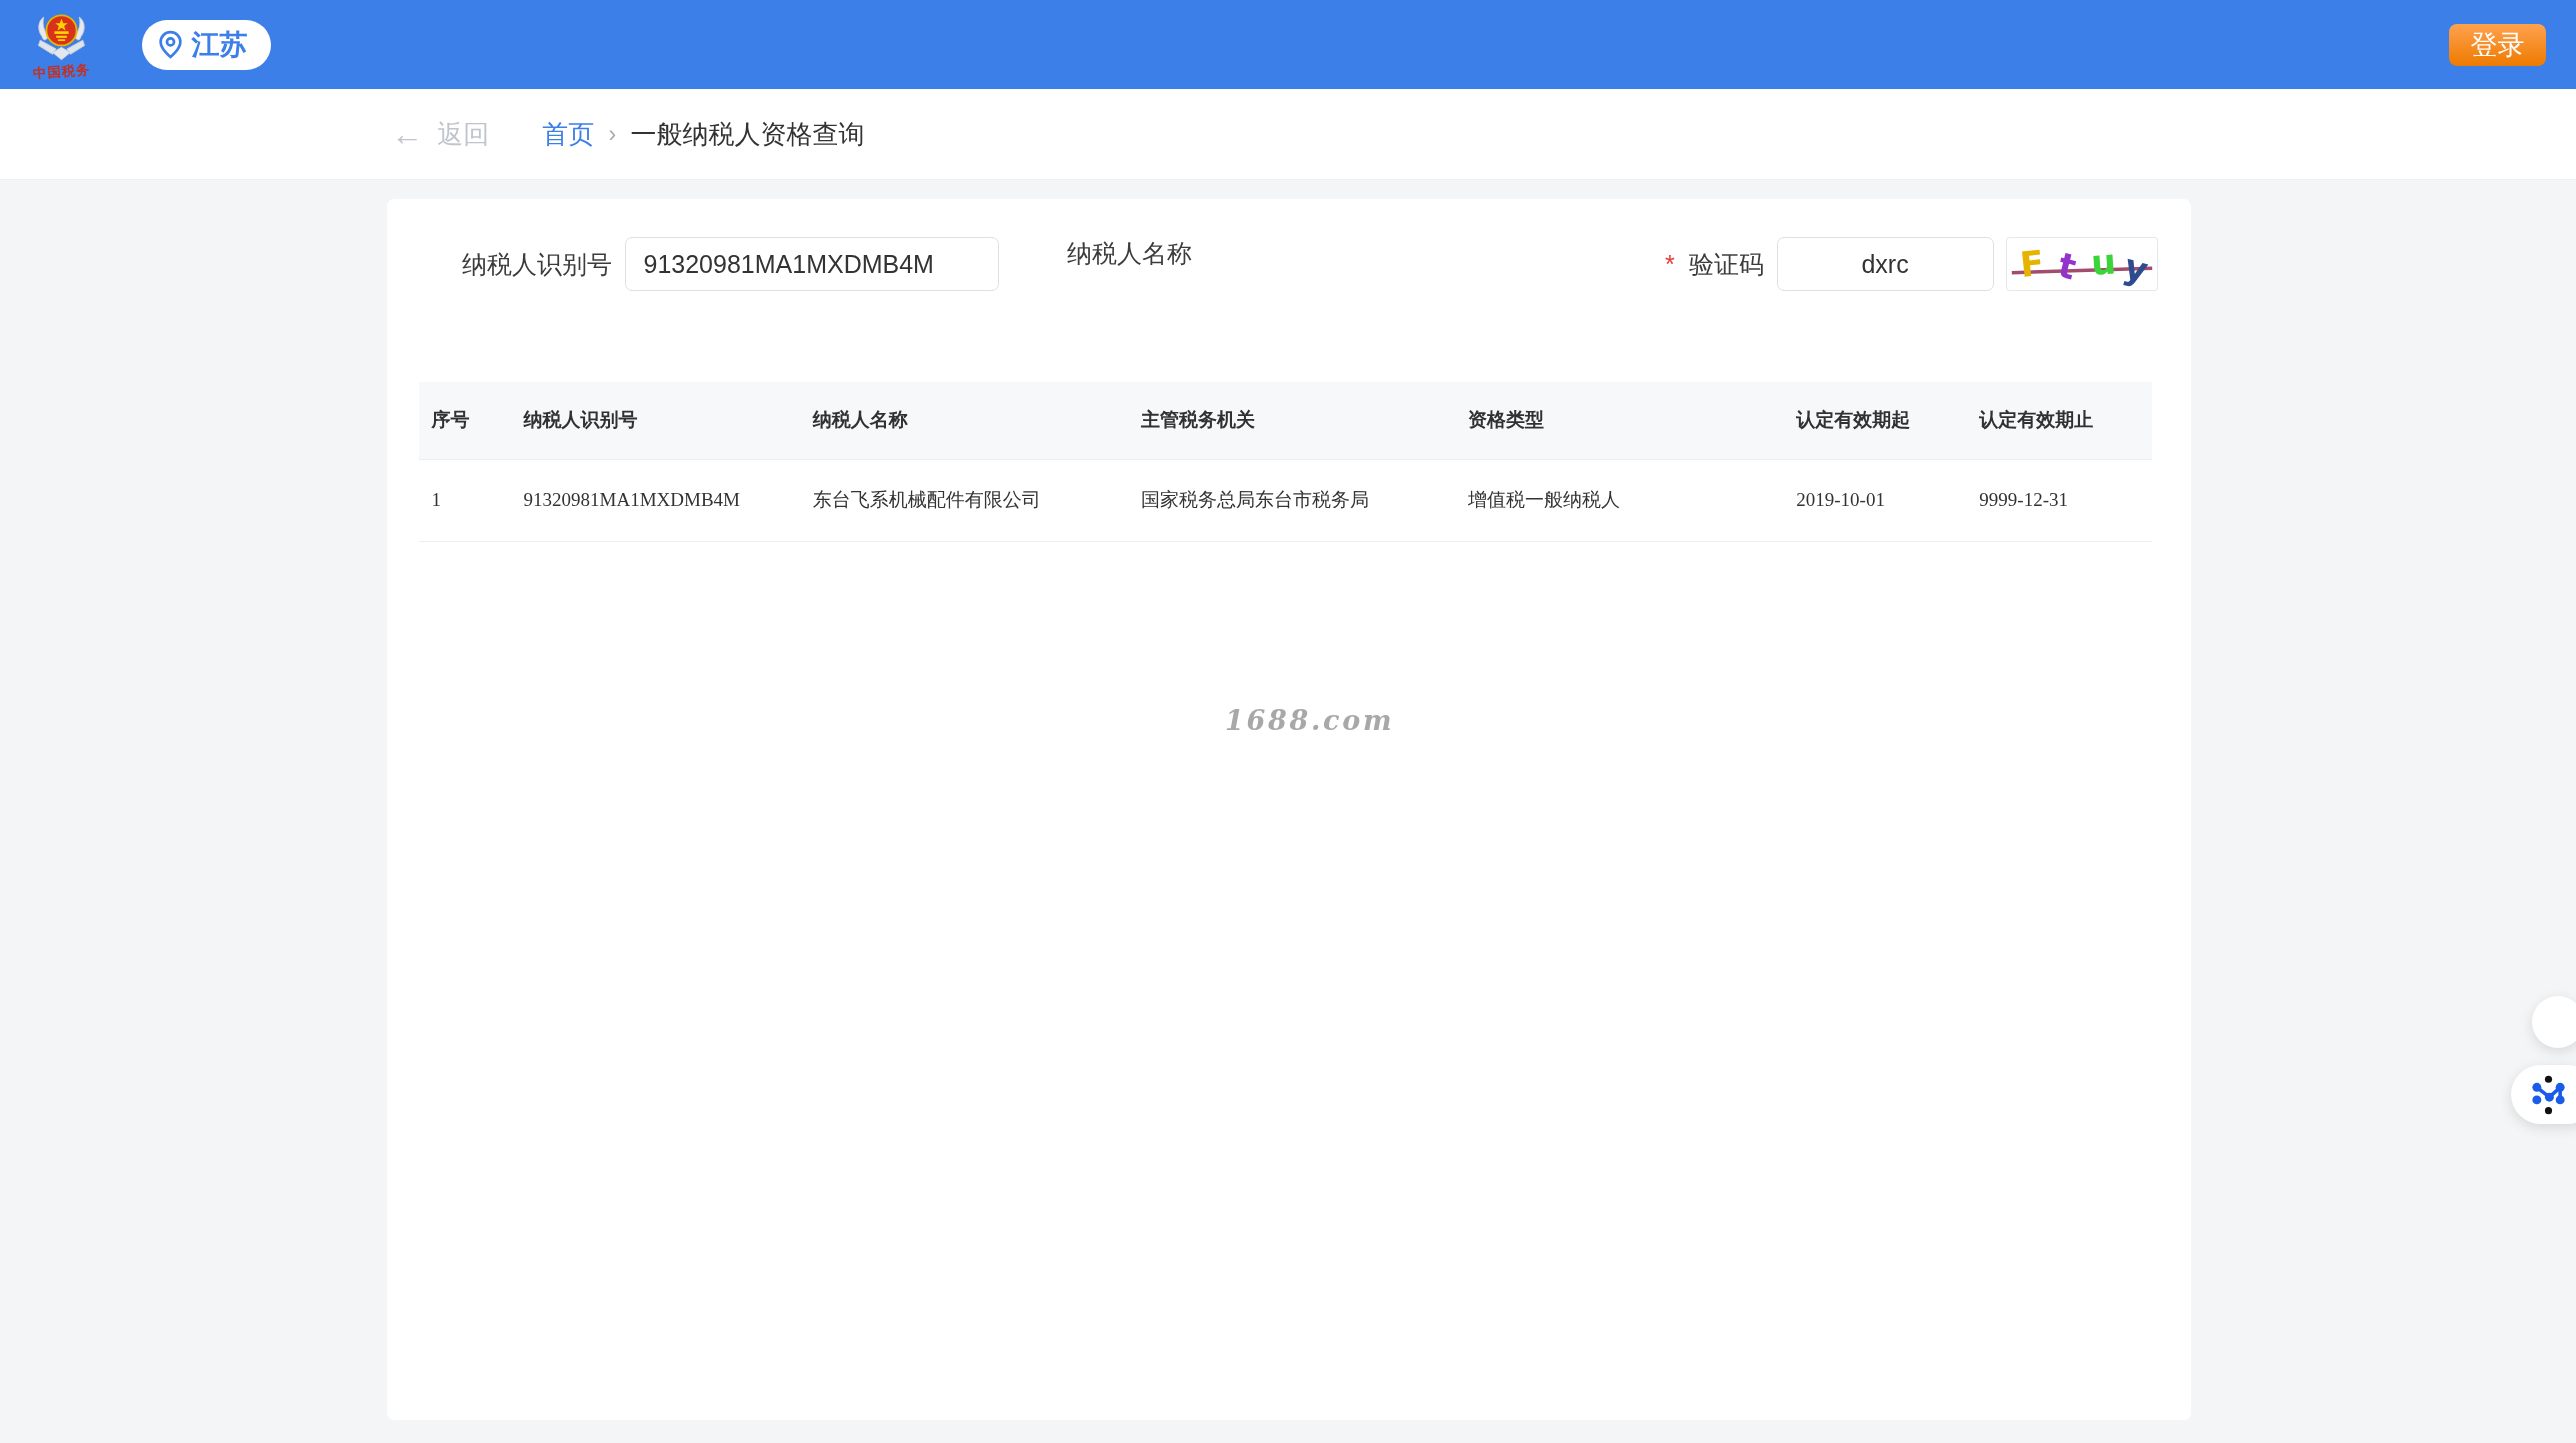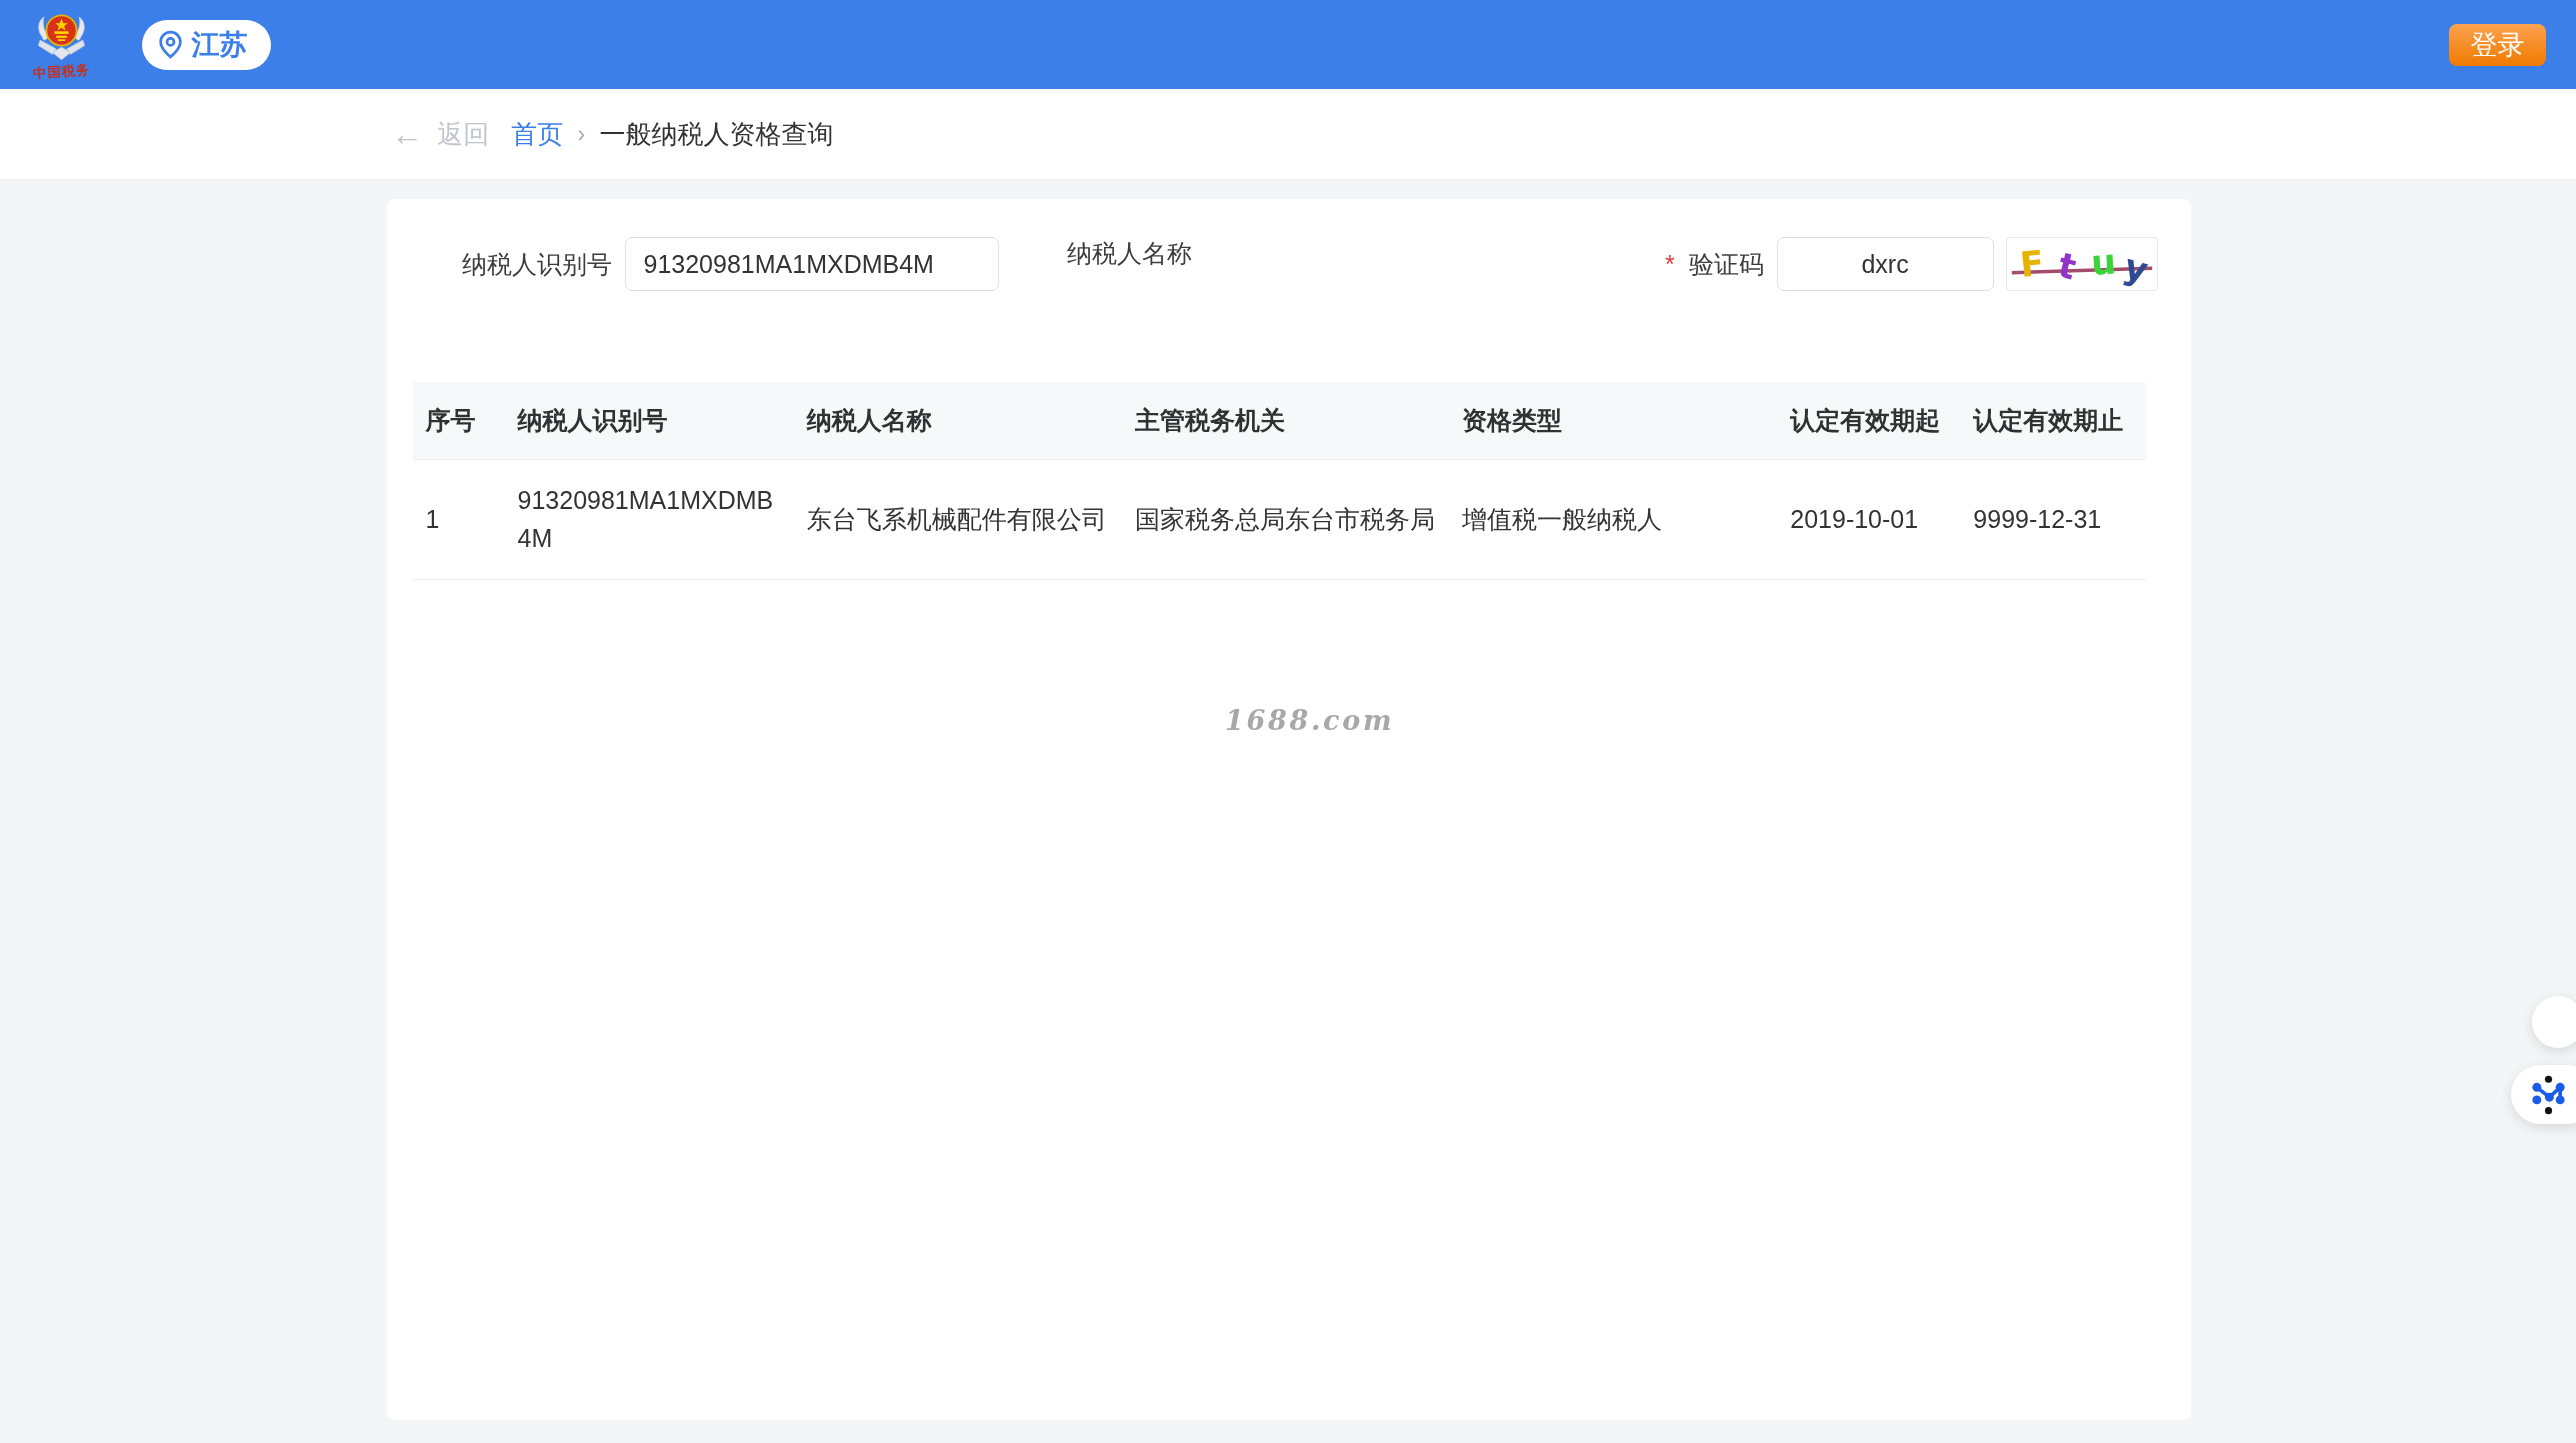--- a/index.html
+++ b/index.html
@@ -35,21 +35,21 @@
   }
 
   
   .breadcrumb-bar {
     position:absolute; top:89px; left:0; width:100%; height:91px;
     background:#fff; border-bottom:0.9px solid #ECEEF1;
     display:flex; align-items:center; padding-left:391px; font-size:26px;
   }
   .back-group { display:flex; align-items:center; gap:14.3px; color:#C0C4CC; cursor:pointer; }
   .back-arrow { font-size:32px; line-height:1; }
-  .crumb-home { color:#3D7FE8; margin-left:22px; cursor:pointer; text-decoration:none; }
+  .crumb-home { color:#3D7FE8; margin-left:53px; cursor:pointer; text-decoration:none; }
   .crumb-sep { color:#A8ABB2; margin:0 14.3px; font-size:23px; }
   .crumb-current { color:#333; }
 
   
   .card {
     position:absolute; left:387px; top:199px; width:1804px; height:1221px;
     background:#fff; border-radius:7.2px;
   }
 
   .field-label { font-size:25px; color:#3c3c3c; white-space:nowrap; }
@@ -72,22 +72,22 @@
   .btn-row { position:absolute; top:110px; left:0; width:1765px; display:flex; justify-content:flex-end; gap:21.5px; }
   .btn {
     min-width:81px; height:47px; padding:0 19.7px; border-radius:7.2px;
     font-size:25px; cursor:pointer; border:none; font-family:inherit;
   }
   .btn-default { background:#E2E2E2; color:#2b2b2b; }
   .btn-primary { color:#fff; }
 
   
   .results-table {
-    position:absolute; left:26px; top:183px; width:1733px;
-    border-collapse:collapse; table-layout:fixed; font-size:25px;
+    position:absolute; left:32px; top:183px; width:1733px;
+    border-collapse:collapse; table-layout:fixed; font-size:19px;font-family:Liberation Serif, serif;
   }
   .results-table th {
     background:#F7F8FA; text-align:left; font-weight:bold; color:#303133;
     height:77px; padding:0 12.5px; border-bottom:0.9px solid #EBEEF5;
   }
   .results-table td {
     text-align:left; color:#333; padding:21.5px 12.5px; line-height:38px;
     border-bottom:0.9px solid #EBEEF5; vertical-align:middle;
     word-break:break-all;
   }

